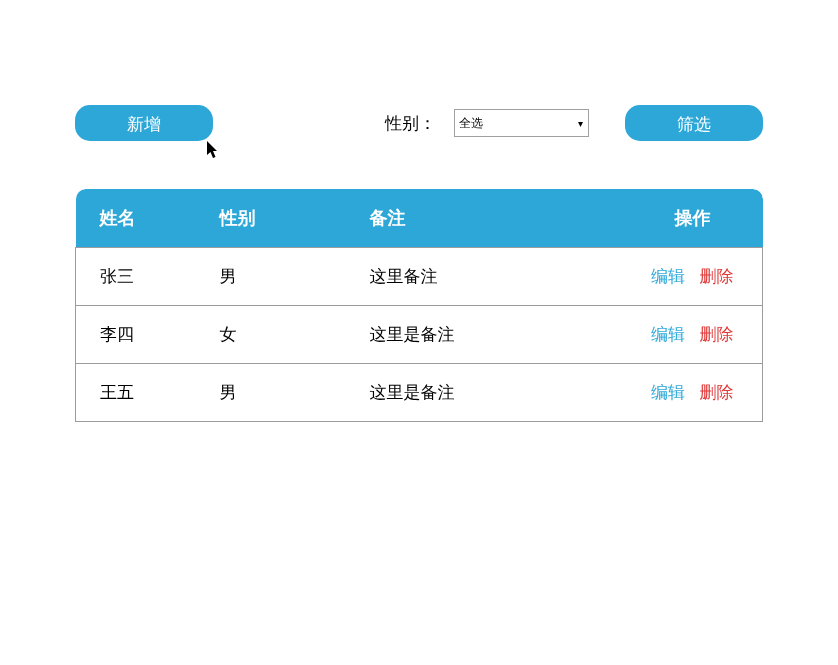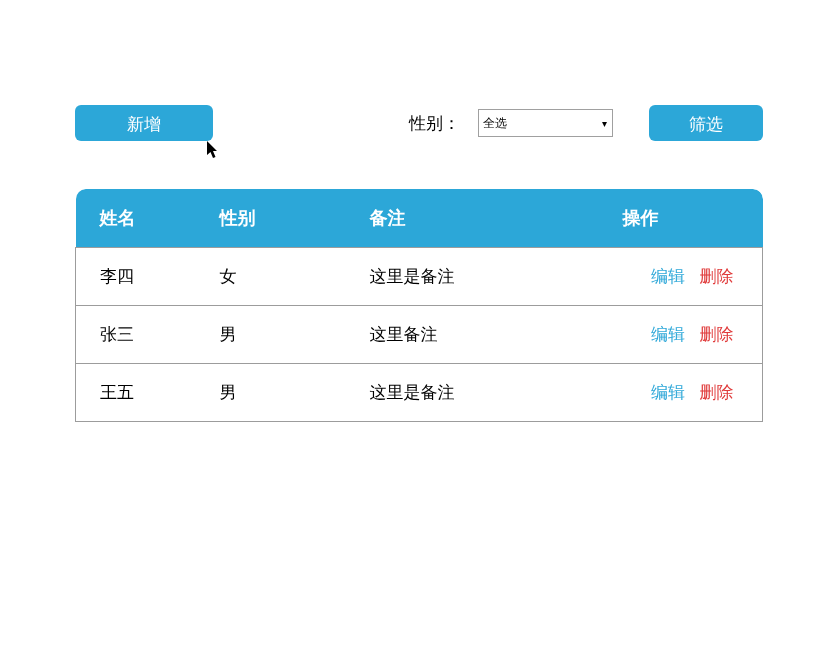--- a/index.html
+++ b/index.html
@@ -19,21 +19,21 @@
     }
     .toolbar {
       display: flex;
       align-items: center;
       margin-bottom: 48px;
     }
     .btn {
       background: #2ca7d8;
       color: #fff;
       border: none;
-      border-radius: 6px;
+      border-radius: 15px;
       font-size: 17px;
       padding: 8px 0;
       cursor: pointer;
       font-family: inherit;
     }
     .btn-add {
       width: 138px;
       height: 36px;
       margin-right: auto;
     }
@@ -67,21 +67,21 @@
       content: '▾';
       position: absolute;
       right: 6px;
       top: 50%;
       transform: translateY(-50%);
       font-size: 10px;
       pointer-events: none;
       color: #000;
     }
     .btn-filter {
-      width: 114px;
+      width: 138px;
       height: 36px;
       margin-left: 20px;
     }
     .cursor-icon {
       position: absolute;
       left: 207px;
       top: 141px;
       font-size: 16px;
       color: #000;
       pointer-events: none;
@@ -104,21 +104,21 @@
       font-weight: bold;
       font-size: 18px;
       text-align: left;
       padding: 17px 0 17px 24px;
     }
     table.data-table thead th:first-child {
       border-top-left-radius: 10px;
     }
     table.data-table thead th:last-child {
       border-top-right-radius: 10px;
-      text-align: left;
+      text-align: center;
       padding-left: 0;
     }
     table.data-table tbody td {
       border: 1px solid #9c9c9c;
       font-size: 17px;
       padding: 17px 0 17px 24px;
       color: #000;
     }
     table.data-table tbody tr td:first-child {
       border-right: none;
@@ -179,38 +179,38 @@
     <thead>
       <tr>
         <th class="col-name">姓名</th>
         <th class="col-gender">性别</th>
         <th class="col-remark">备注</th>
         <th class="col-action">操作</th>
       </tr>
     </thead>
     <tbody>
       <tr>
+        <td>张三</td>
+        <td>男</td>
+        <td>这里备注</td>
+        <td>
+          <span class="action-edit">编辑</span>
+          <span class="action-delete">删除</span>
+        </td>
+      </tr>
+      <tr>
         <td>李四</td>
         <td>女</td>
         <td>这里是备注</td>
         <td>
           <span class="action-edit">编辑</span>
           <span class="action-delete">删除</span>
         </td>
       </tr>
       <tr>
-        <td>张三</td>
-        <td>男</td>
-        <td>这里备注</td>
-        <td>
-          <span class="action-edit">编辑</span>
-          <span class="action-delete">删除</span>
-        </td>
-      </tr>
-      <tr>
         <td>王五</td>
         <td>男</td>
         <td>这里是备注</td>
         <td>
           <span class="action-edit">编辑</span>
           <span class="action-delete">删除</span>
         </td>
       </tr>
     </tbody>
   </table>

